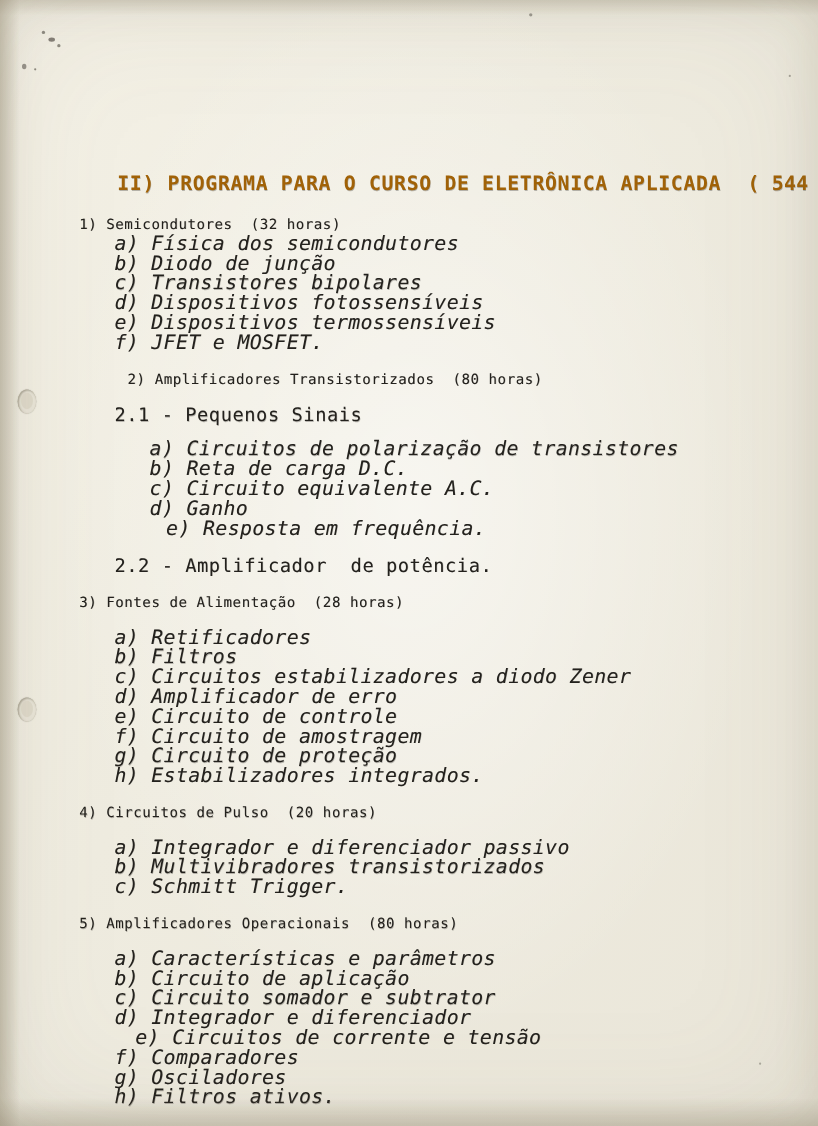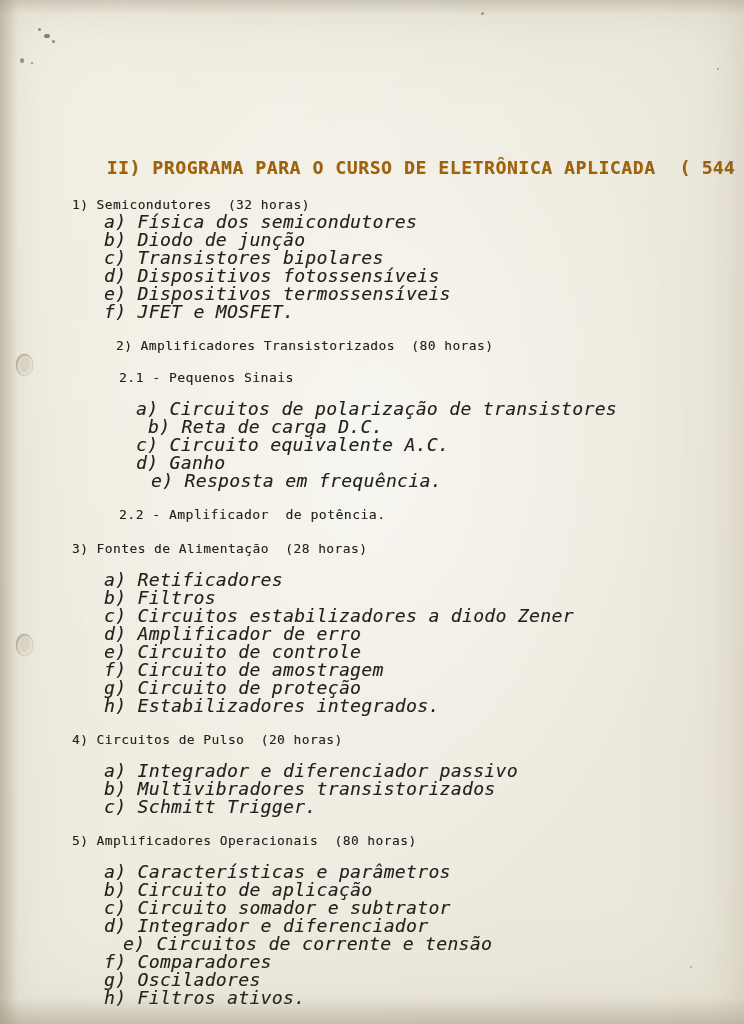--- a/index.html
+++ b/index.html
@@ -114,23 +114,22 @@
     font-size: 12.6px;
     line-height: 18.6px;
     letter-spacing: 0.35px;
     color: #23211d;
   }
   .sec {
     font-size: 12.8px;
     letter-spacing: 0.5px;
   }
   .sub {
-    font-size: 13px;
+    font-size: 17px;
     letter-spacing: 0.5px;
-    margin-left: 15px;
   }
   .item {
     font-size: 18px;
     letter-spacing: 0.35px;
     font-style: italic;
   }
   .ink {
     
     text-shadow: 0.4px 0.25px 0 rgba(40,38,33,0.30);
   }
@@ -163,21 +162,21 @@
     <div class="blk item ink" style="left:104px; top:213px;">a) Física dos semicondutores</div>
     <div class="blk item ink" style="left:104px; top:231px;">b) Diodo de junção</div>
     <div class="blk item ink" style="left:104px; top:249px;">c) Transistores bipolares</div>
     <div class="blk item ink" style="left:104px; top:267px;">d) Dispositivos fotossensíveis</div>
     <div class="blk item ink" style="left:104px; top:285px;">e) Dispositivos termossensíveis</div>
     <div class="blk item ink" style="left:104px; top:303px;">f) JFET e MOSFET.</div>
 
     <div class="blk sec ink" style="left:72px; top:337px;margin-left:44px;">2) Amplificadores Transistorizados  (80 horas)</div>
     <div class="blk sub ink" style="left:104px; top:369px;">2.1 - Pequenos Sinais</div>
     <div class="blk item ink" style="left:136px; top:400px;">a) Circuitos de polarização de transistores</div>
-    <div class="blk item ink" style="left:136px; top:418px;margin-left:12px;">b) Reta de carga D.C.</div>
+    <div class="blk item ink" style="left:136px; top:418px;">b) Reta de carga D.C.</div>
     <div class="blk item ink" style="left:136px; top:436px;">c) Circuito equivalente A.C.</div>
     <div class="blk item ink" style="left:136px; top:454px;">d) Ganho</div>
     <div class="blk item ink" style="left:136px; top:472px;margin-left:15px;">e) Resposta em frequência.</div>
     <div class="blk sub ink" style="left:104px; top:506px;">2.2 - Amplificador  de potência.</div>
 
     <div class="blk sec ink" style="left:72px; top:540px;">3) Fontes de Alimentação  (28 horas)</div>
     <div class="blk item ink" style="left:104px; top:571px;">a) Retificadores</div>
     <div class="blk item ink" style="left:104px; top:589px;">b) Filtros</div>
     <div class="blk item ink" style="left:104px; top:607px;">c) Circuitos estabilizadores a diodo Zener</div>
     <div class="blk item ink" style="left:104px; top:625px;">d) Amplificador de erro</div>

